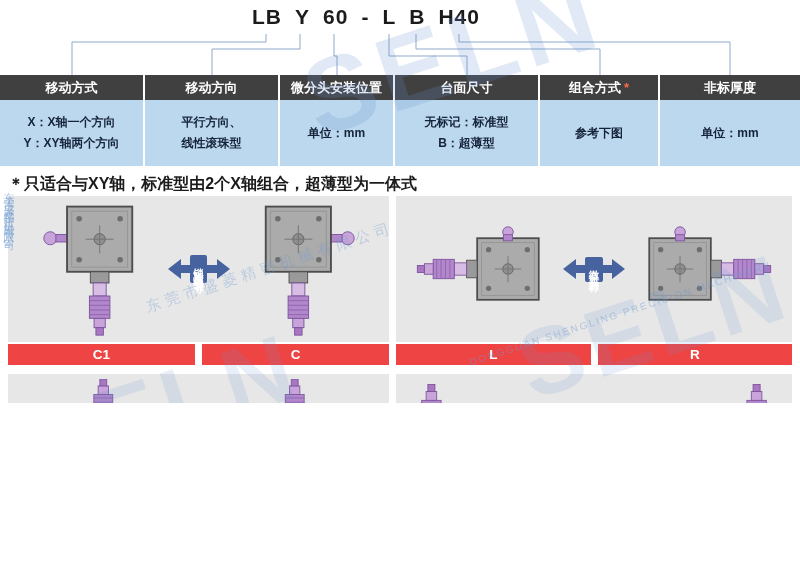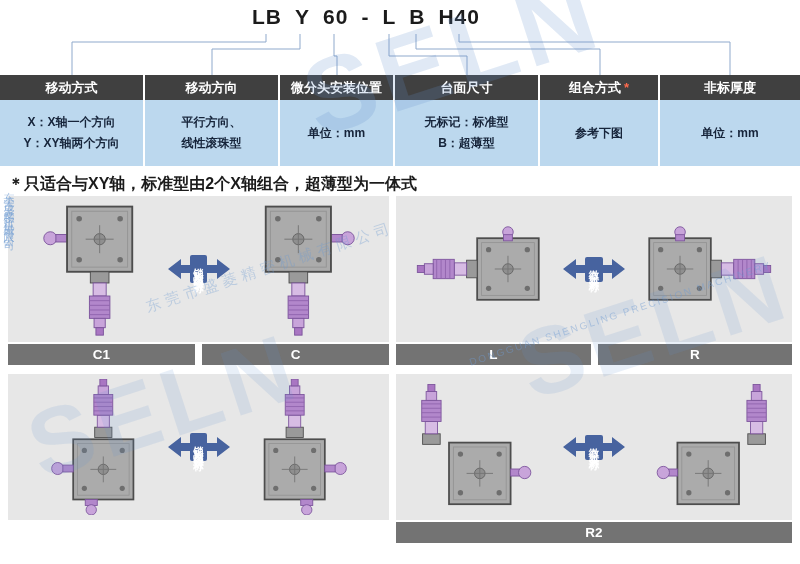--- a/index.html
+++ b/index.html
@@ -1,17 +1,17 @@
 <!DOCTYPE html>
 <html><head>
 <meta charset="utf-8">
 <style>
   * { margin:0; padding:0; box-sizing:border-box; }
   html,body { background:#ffffff; }
-  .page { position:relative; width:800px; height:564px; background:#fff;
+  .page { position:relative; width:800px; height:403px; background:#fff;
           font-family:"Liberation Sans","DejaVu Sans",sans-serif; overflow:hidden; }
 
   
   .model-area { position:relative; height:75px; }
   .model-code { position:absolute; top:5px; left:252px; display:flex; gap:13px;
                 font-size:21px; font-weight:bold; color:#1b1b1b; letter-spacing:1px; }
   .connectors { position:absolute; top:34px; left:0; }
 
   
   .thead, .tbody { display:grid; grid-template-columns:145px 135px 115px 145px 120px 140px; }
@@ -28,21 +28,21 @@
   
   .note-line { padding:8px 0 0 8px; font-size:16px; color:#1b1b1b; height:30px; font-weight:600; }
   .note-line .nstar { font-weight:700; color:#1b1b1b; }
 
   
   .panel-row { display:flex; gap:7px; padding:0 8px; margin-bottom:9px; }
   .half { flex:1; display:flex; flex-direction:column; }
   .imgs { background:#e7e7e7; height:146px; display:flex; align-items:center;
           justify-content:center; gap:16px; position:relative; }
   .labels { display:flex; gap:7px; margin-top:2px; }
-  .plabel { flex:1; background:#737373; color:#fff; font-weight:bold; font-size:13.5px;
+  .plabel { flex:1; background:#ef4444; color:#fff; font-weight:bold; font-size:13.5px;
             text-align:center; height:21px; line-height:21px; }
 
   
   .sym-arrow { position:relative; width:64px; display:flex; align-items:center;
                justify-content:center; flex-shrink:0; }
   .sym-arrow-svg { position:absolute; left:0; top:50%; transform:translateY(-50%); }
   .sym-text { position:relative; writing-mode:vertical-rl; text-orientation:upright;
               background:#47639f; color:#fff; font-size:10.5px; line-height:1.05;
               padding:5px 3px; letter-spacing:3px; border-radius:2px; font-weight:600; }
 

